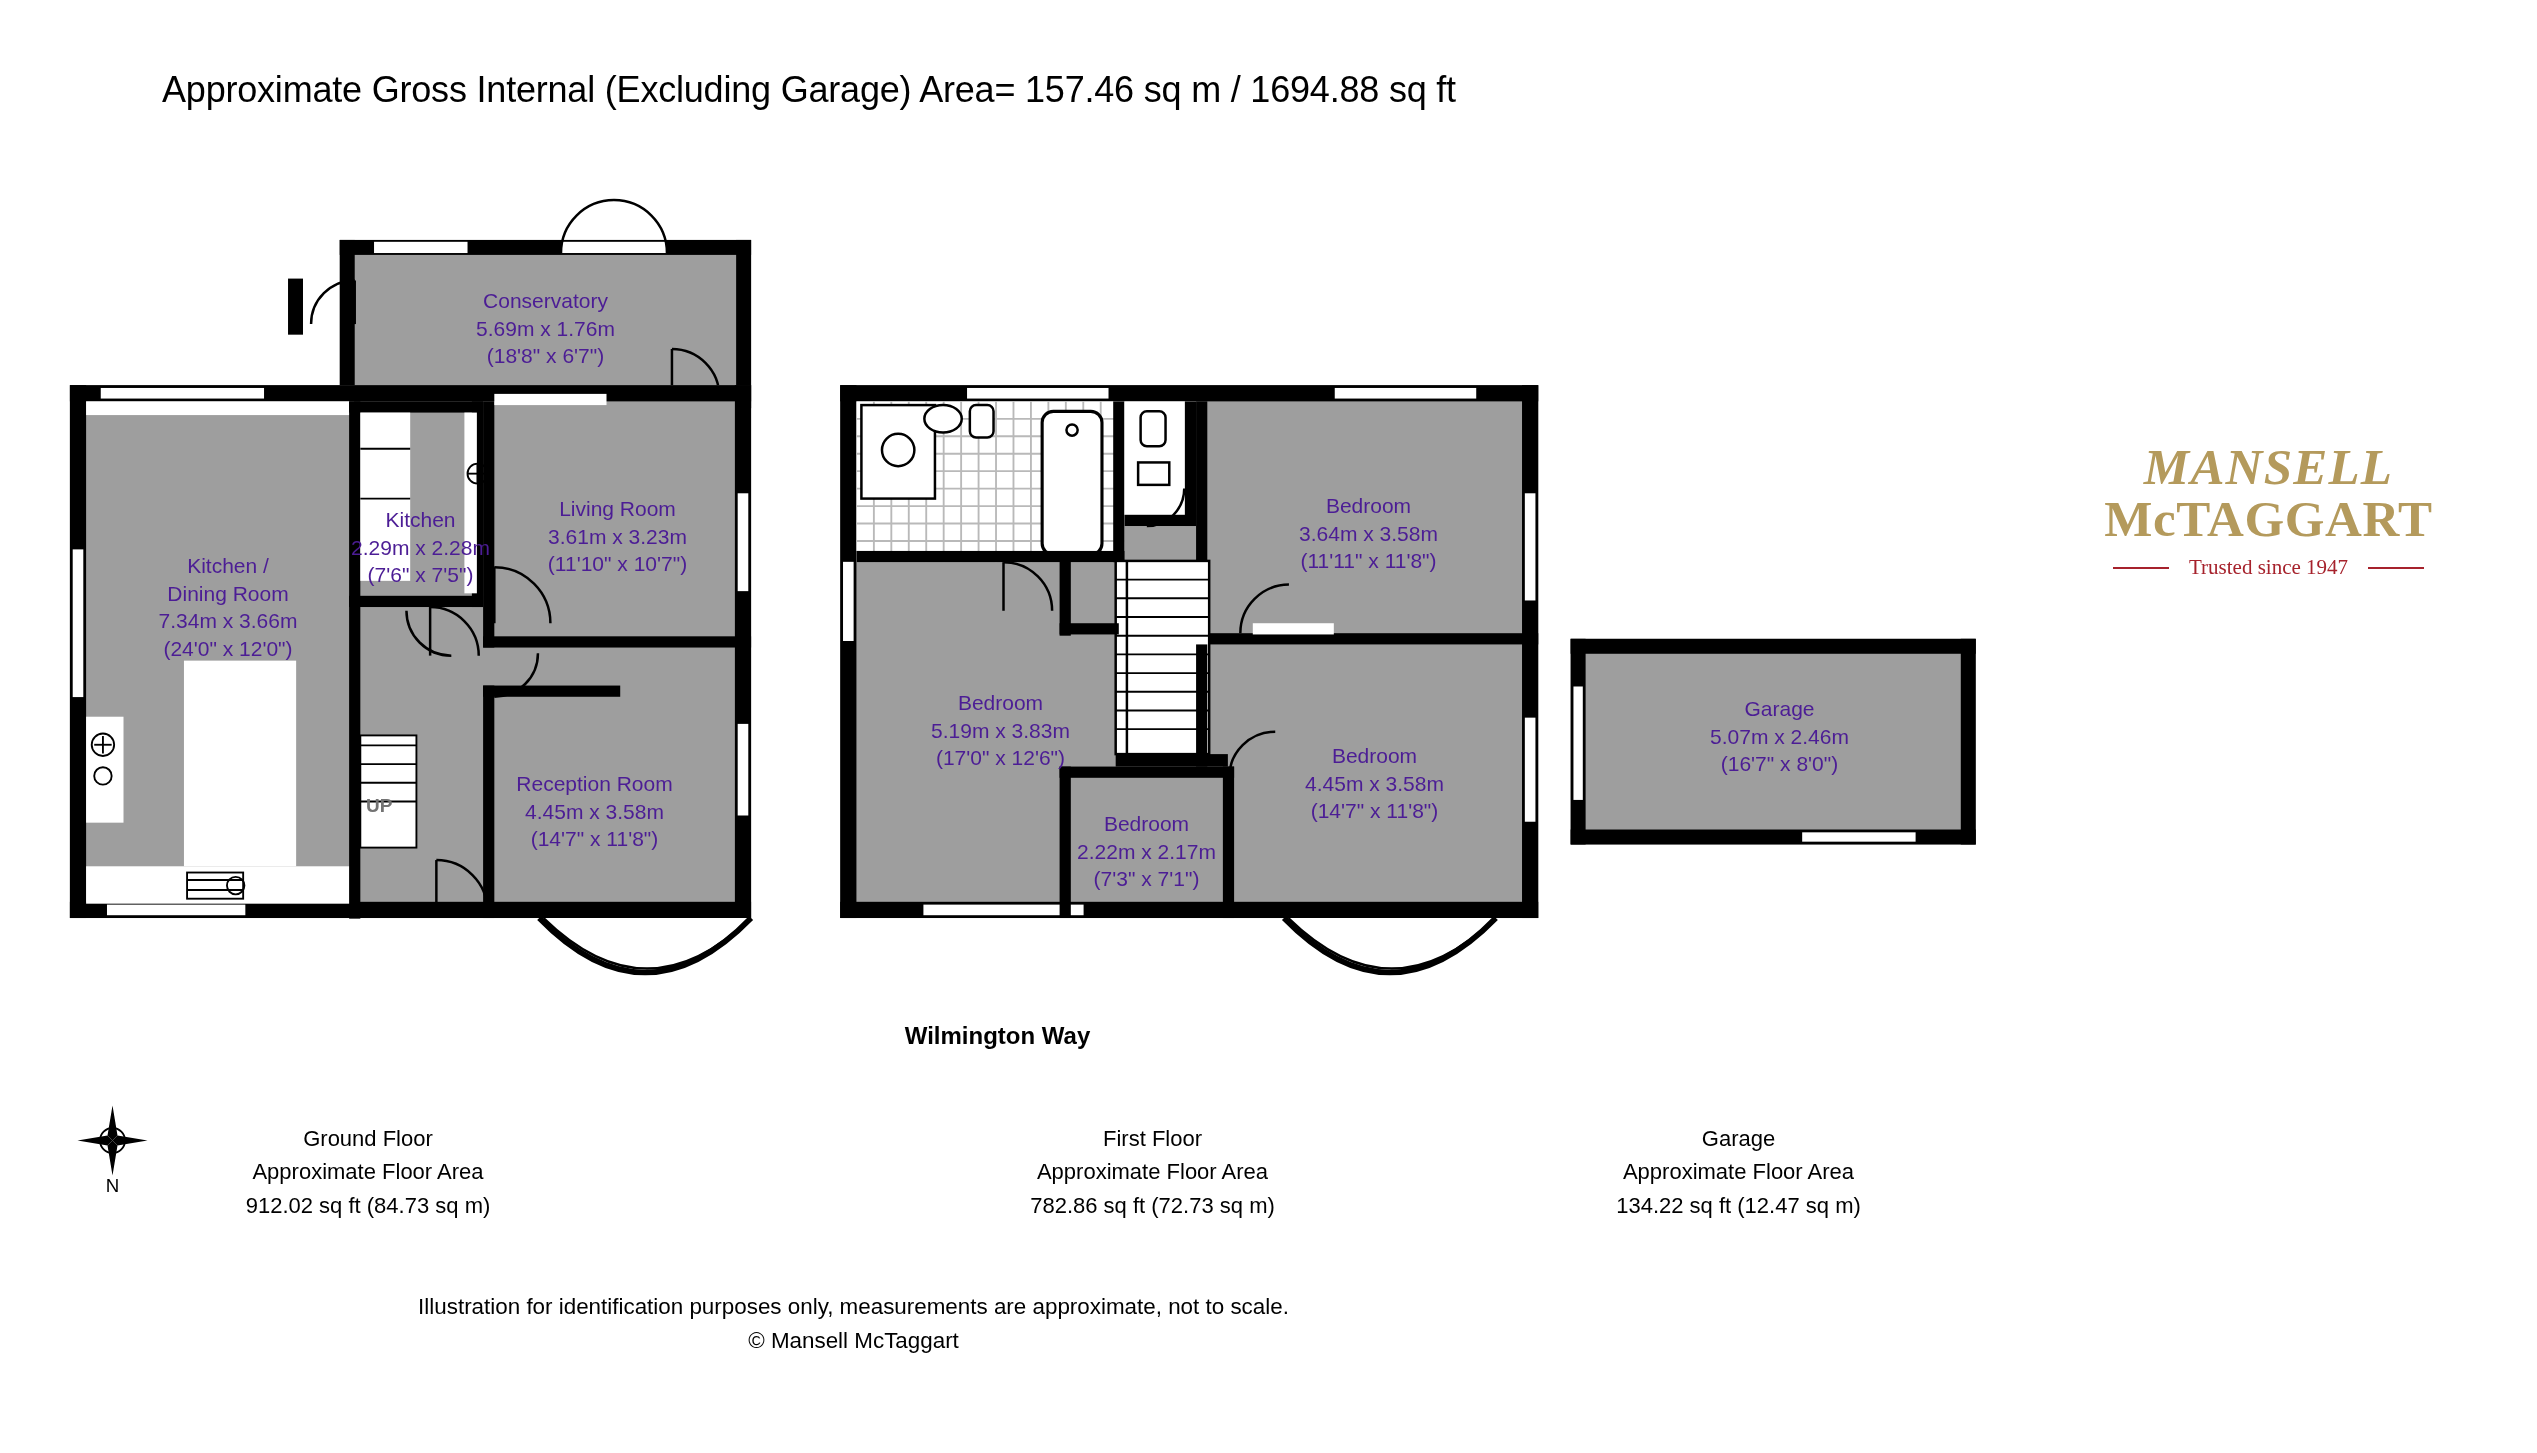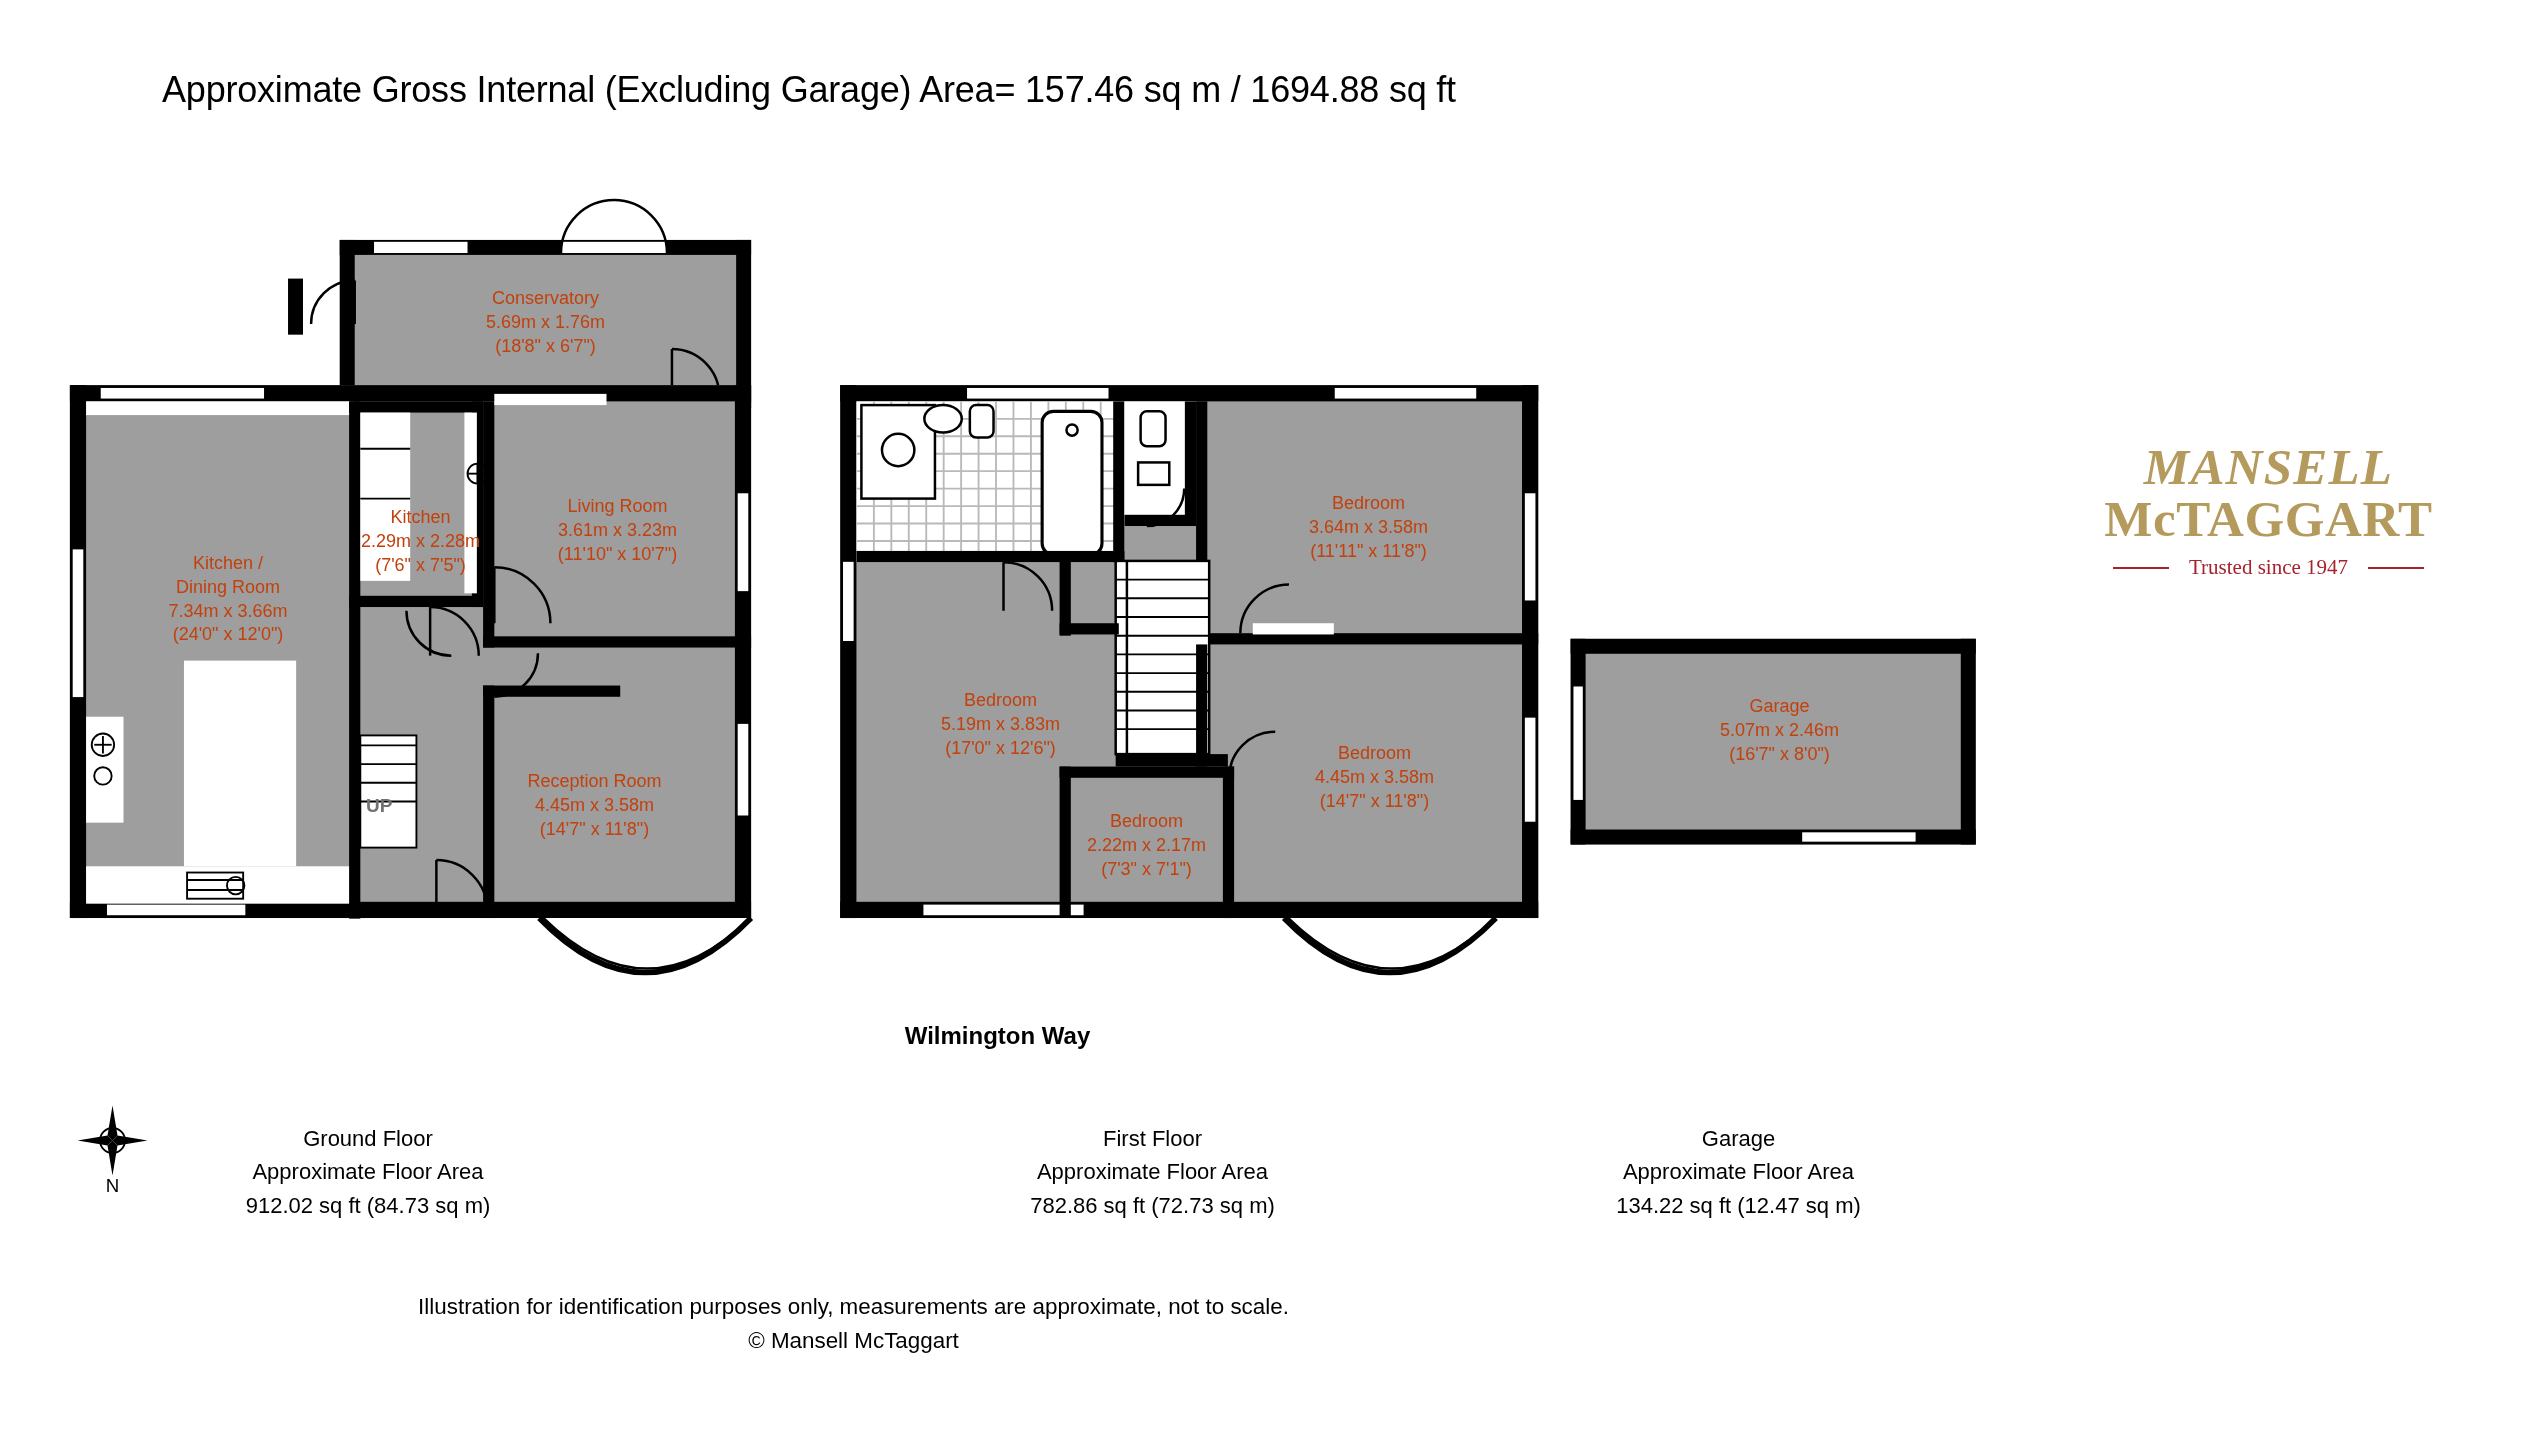--- a/index.html
+++ b/index.html
@@ -82,23 +82,23 @@
     top: 0;
     width: 2538px;
     height: 1454px;
   }
   .plan svg { display: block; }
 
   
   .room-label {
     position: absolute;
     text-align: center;
-    font-size: 18px;
+    font-size: 21px;
     line-height: 1.32;
-    color: #c2410c;
+    color: #4c1d95;
     white-space: nowrap;
     pointer-events: none;
   }
   .room-label .nm { font-weight: 400; }
   .room-label .m  { font-weight: 400; }
   .room-label .f  { font-weight: 400; }
 
   .up-label {
     position: absolute;
     font-size: 19px;

